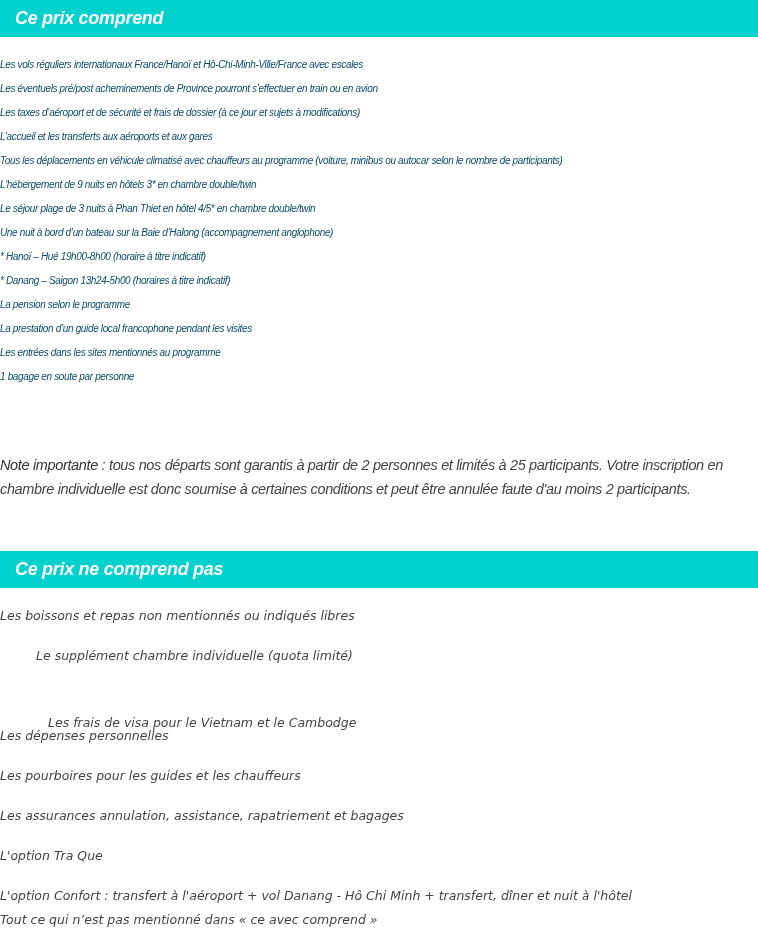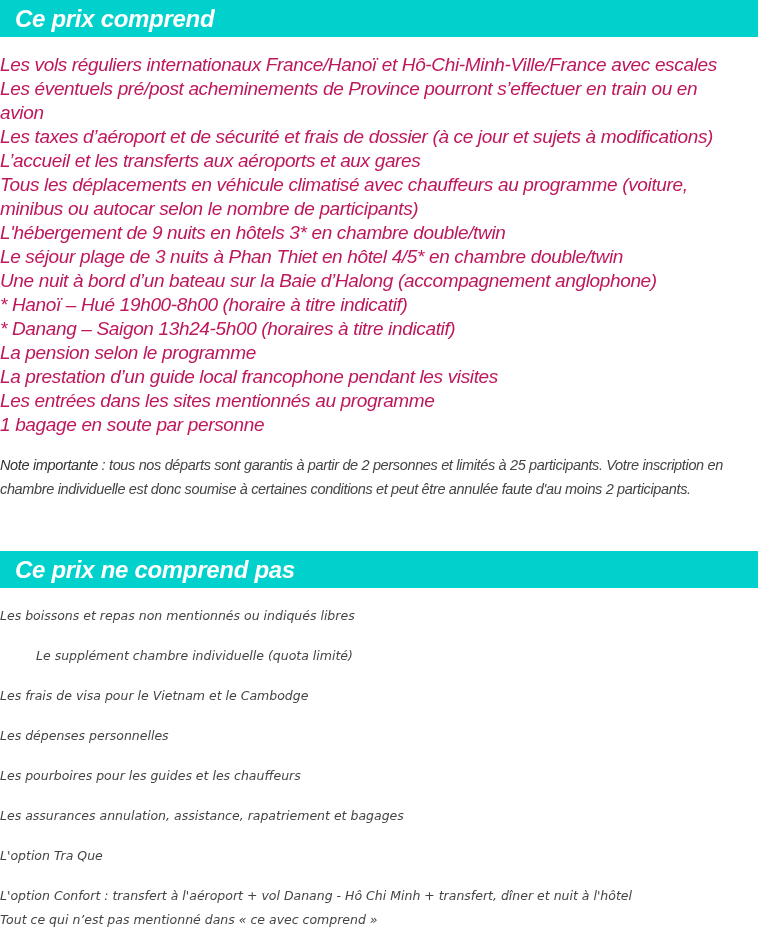--- a/index.html
+++ b/index.html
@@ -5,28 +5,28 @@
   html, body { margin: 0; padding: 0; background: #ffffff; }
   body { width: 758px; height: 948px; position: relative; overflow: hidden; }
   .band {
     position: absolute; left: 0; width: 758px; height: 37px;
     background: #00D1CC;
   }
   .band h2 {
     margin: 0; padding: 0 0 0 15px;
     font-family: "Liberation Sans", sans-serif;
     font-style: italic; font-weight: bold;
-    font-size: 24px; line-height: 37px; color: #ffffff;
+    font-size: 18px; line-height: 37px; color: #ffffff;
     letter-spacing: -0.3px;
   }
   .list1 {
     position: absolute; left: 0; top: 53px; width: 745px;
     font-family: "Liberation Sans", sans-serif;
-    font-style: italic; font-size: 19px; line-height: 24px;
-    color: #be185d; letter-spacing: -0.35px;
+    font-style: italic; font-size: 10px; line-height: 24px;
+    color: #0c4a6e; letter-spacing: -0.35px;
   }
   .list1 .line { white-space: normal; }
   .note {
     position: absolute; left: 0; top: 453px; width: 750px;
     font-family: "Liberation Sans", sans-serif;
     font-style: italic; font-size: 14.5px; line-height: 24px;
     color: #444444; letter-spacing: -0.35px;
   }
   .note b { font-weight: normal; color: #333333; }
   .list2 {
@@ -64,20 +64,20 @@
   <b>Note importante</b><span> : tous nos départs sont garantis à partir de 2 personnes et limités à 25 participants. Votre inscription en chambre individuelle est donc soumise à certaines conditions et peut être annulée faute d'au moins 2 participants.</span>
 </div>
 
 <div class="band" style="top:551px;">
   <h2>Ce prix ne comprend pas</h2>
 </div>
 
 <div class="list2">
   <div class="item" style="top:608px;font-style:italic;">Les boissons et repas non mentionnés ou indiqués libres</div>
   <div class="item" style="top:648px;padding-left:36px;">Le supplément chambre individuelle (quota limité)</div>
-  <div class="item" style="top:688px;">Les frais de visa pour le Vietnam et le Cambodge</div>
+  <div class="item" style="top:715px;padding-left:48px;">Les frais de visa pour le Vietnam et le Cambodge</div>
   <div class="item" style="top:728px;">Les dépenses personnelles</div>
   <div class="item" style="top:768px;">Les pourboires pour les guides et les chauffeurs</div>
   <div class="item" style="top:808px;">Les assurances annulation, assistance, rapatriement et bagages</div>
   <div class="item" style="top:848px;">L'option Tra Que</div>
   <div class="item" style="top:888px;">L'option Confort : transfert à l'aéroport + vol Danang - Hô Chi Minh + transfert, dîner et nuit à l'hôtel</div>
   <div class="item" style="top:912px;">Tout ce qui n’est pas mentionné dans « ce avec comprend »</div>
 </div>
 
 </body></html>

